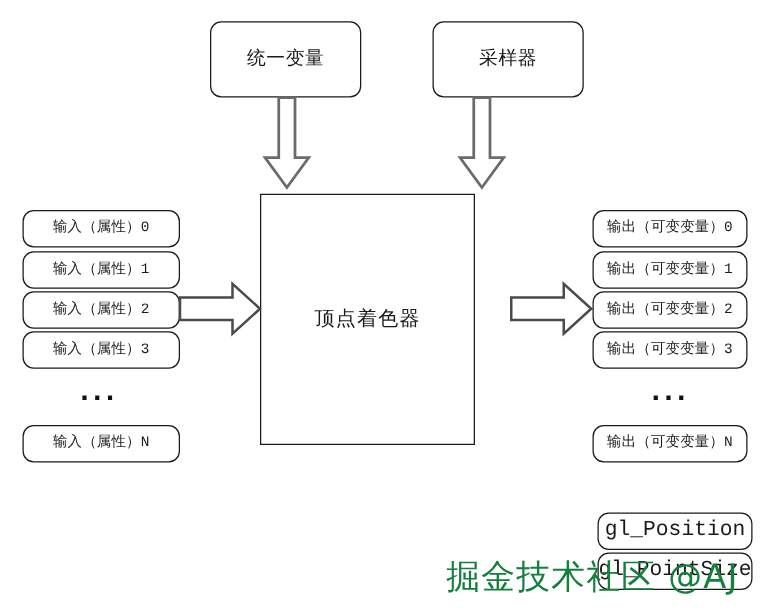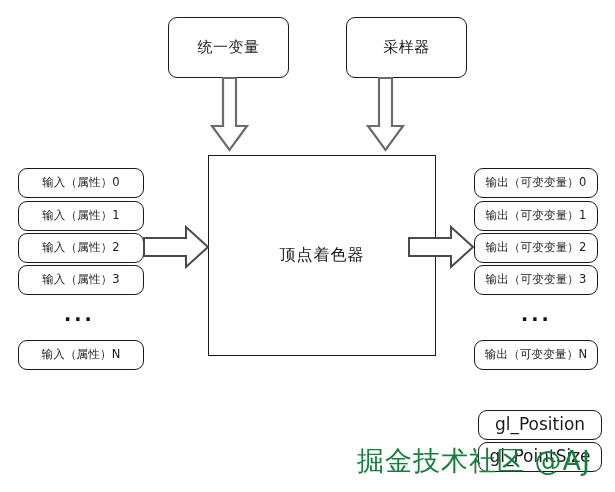--- a/index.html
+++ b/index.html
@@ -28,35 +28,36 @@
     display: flex;
     align-items: center;
     justify-content: center;
     text-align: center;
     color: #1a1a1a;
     line-height: 1.15;
     white-space: nowrap;
   }
   .rounded {
     border-radius: 9px;
+    font-family: Liberation Mono, monospace;
   }
 
   
   .top-node {
     width: 121px;
     height: 61px;
     font-size: 15px;
     letter-spacing: 0.5px;
   }
 
   
   .shader-node {
     left: 208px;
     top: 155px;
-    width: 228px;
+    width: 172px;
     height: 201px;
     font-size: 16px;
     border-radius: 0;
     letter-spacing: 1px;
   }
 
   
   .list-node {
     height: 30px;
     font-size: 11.5px;

